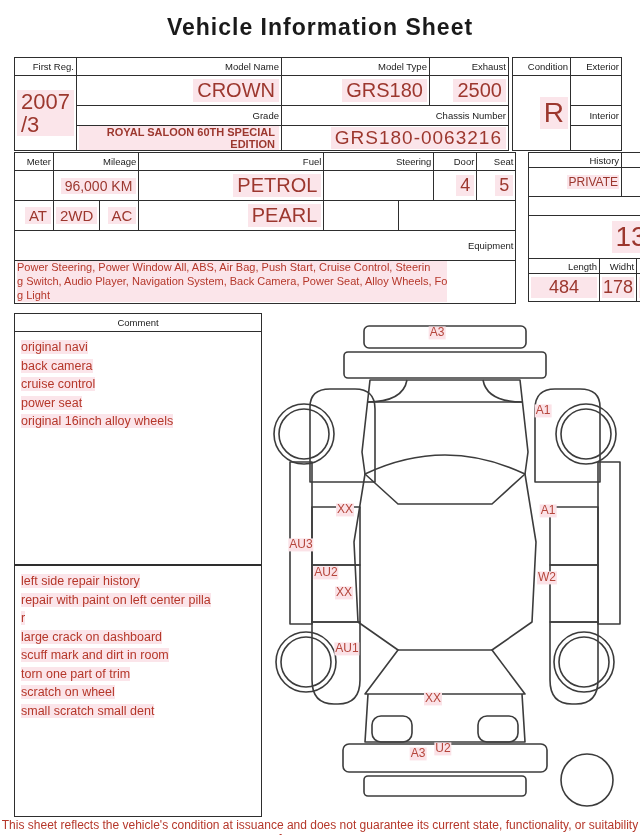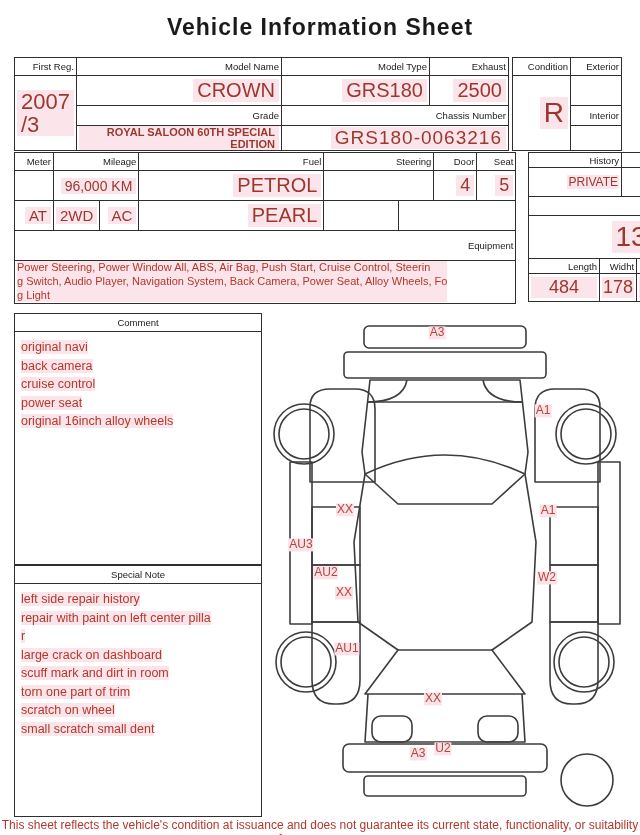--- a/index.html
+++ b/index.html
@@ -206,21 +206,20 @@
     <div class="note-body">
       <span class="note-text">original navi
 back camera
 cruise control
 power seat
 original 16inch alloy wheels</span>
     </div>
   </div>
 
   <div id="special-box" class="note-box">
-    <div class="note-head">Special Note</div>
     <div class="note-body">
       <span class="note-text">left side repair history
 repair with paint on left center pilla
 r
 large crack on dashboard
 scuff mark and dirt in room
 torn one part of trim
 scratch on wheel
 small scratch small dent</span>
     </div>

